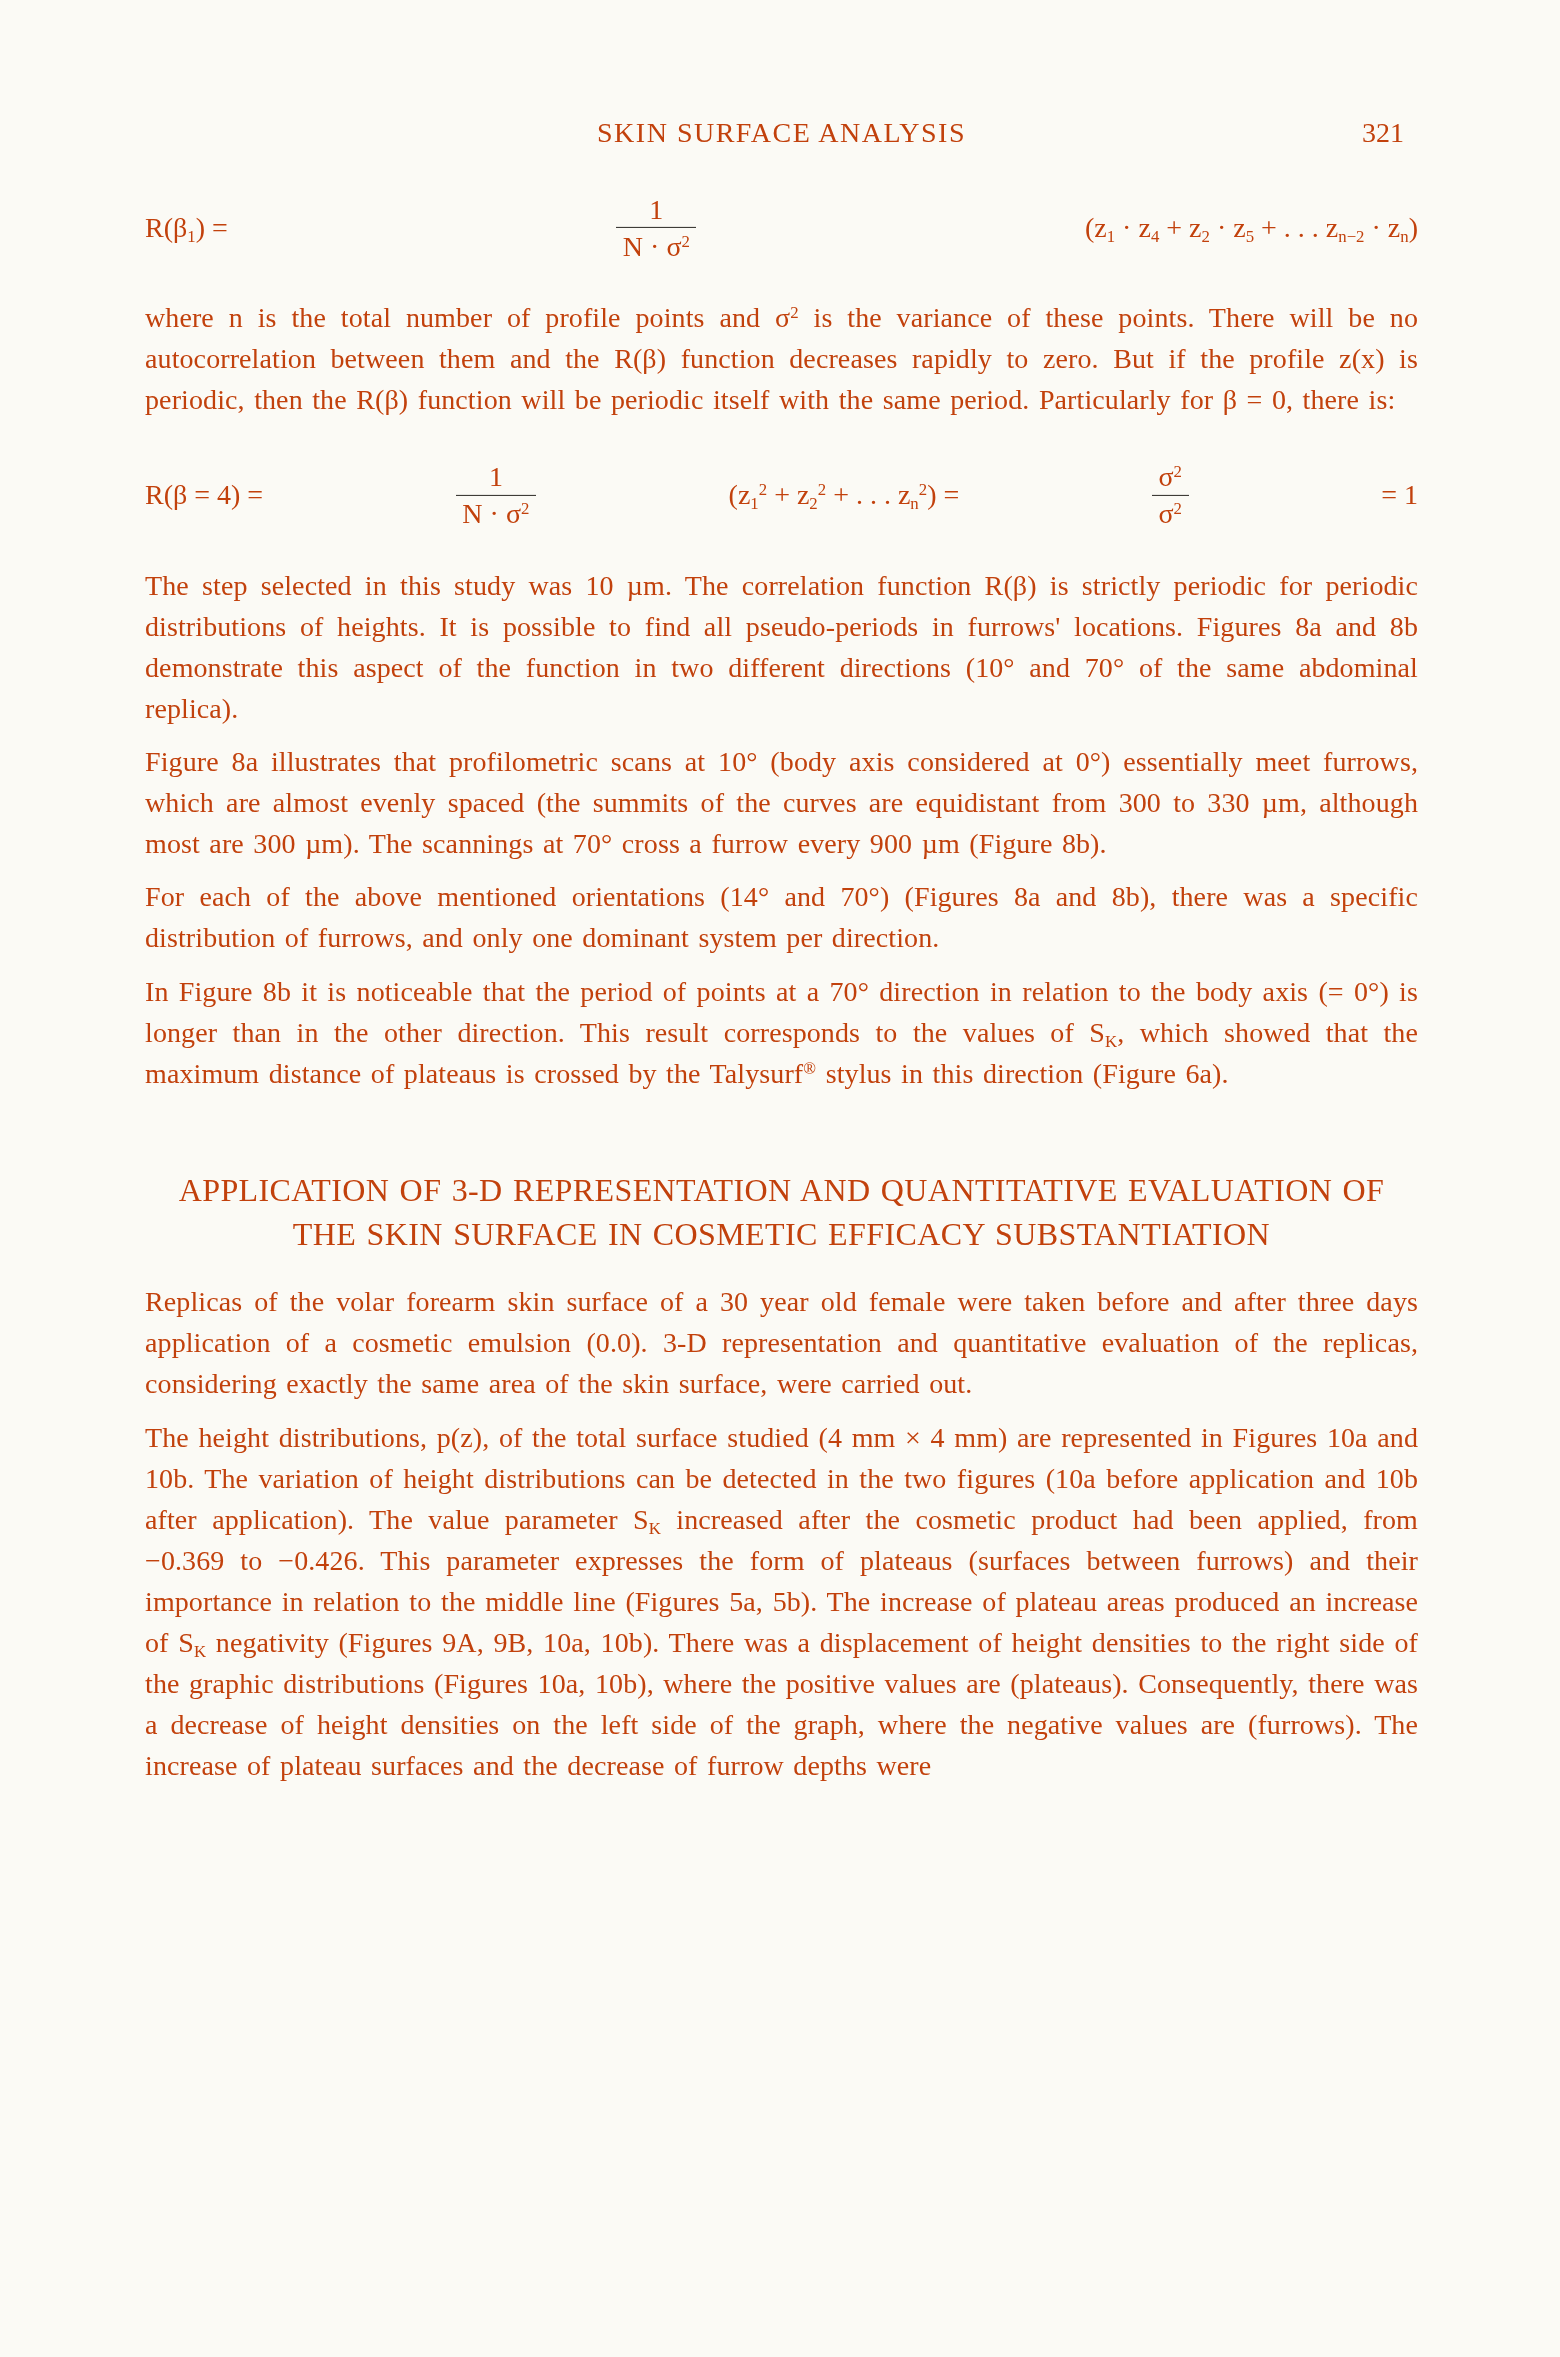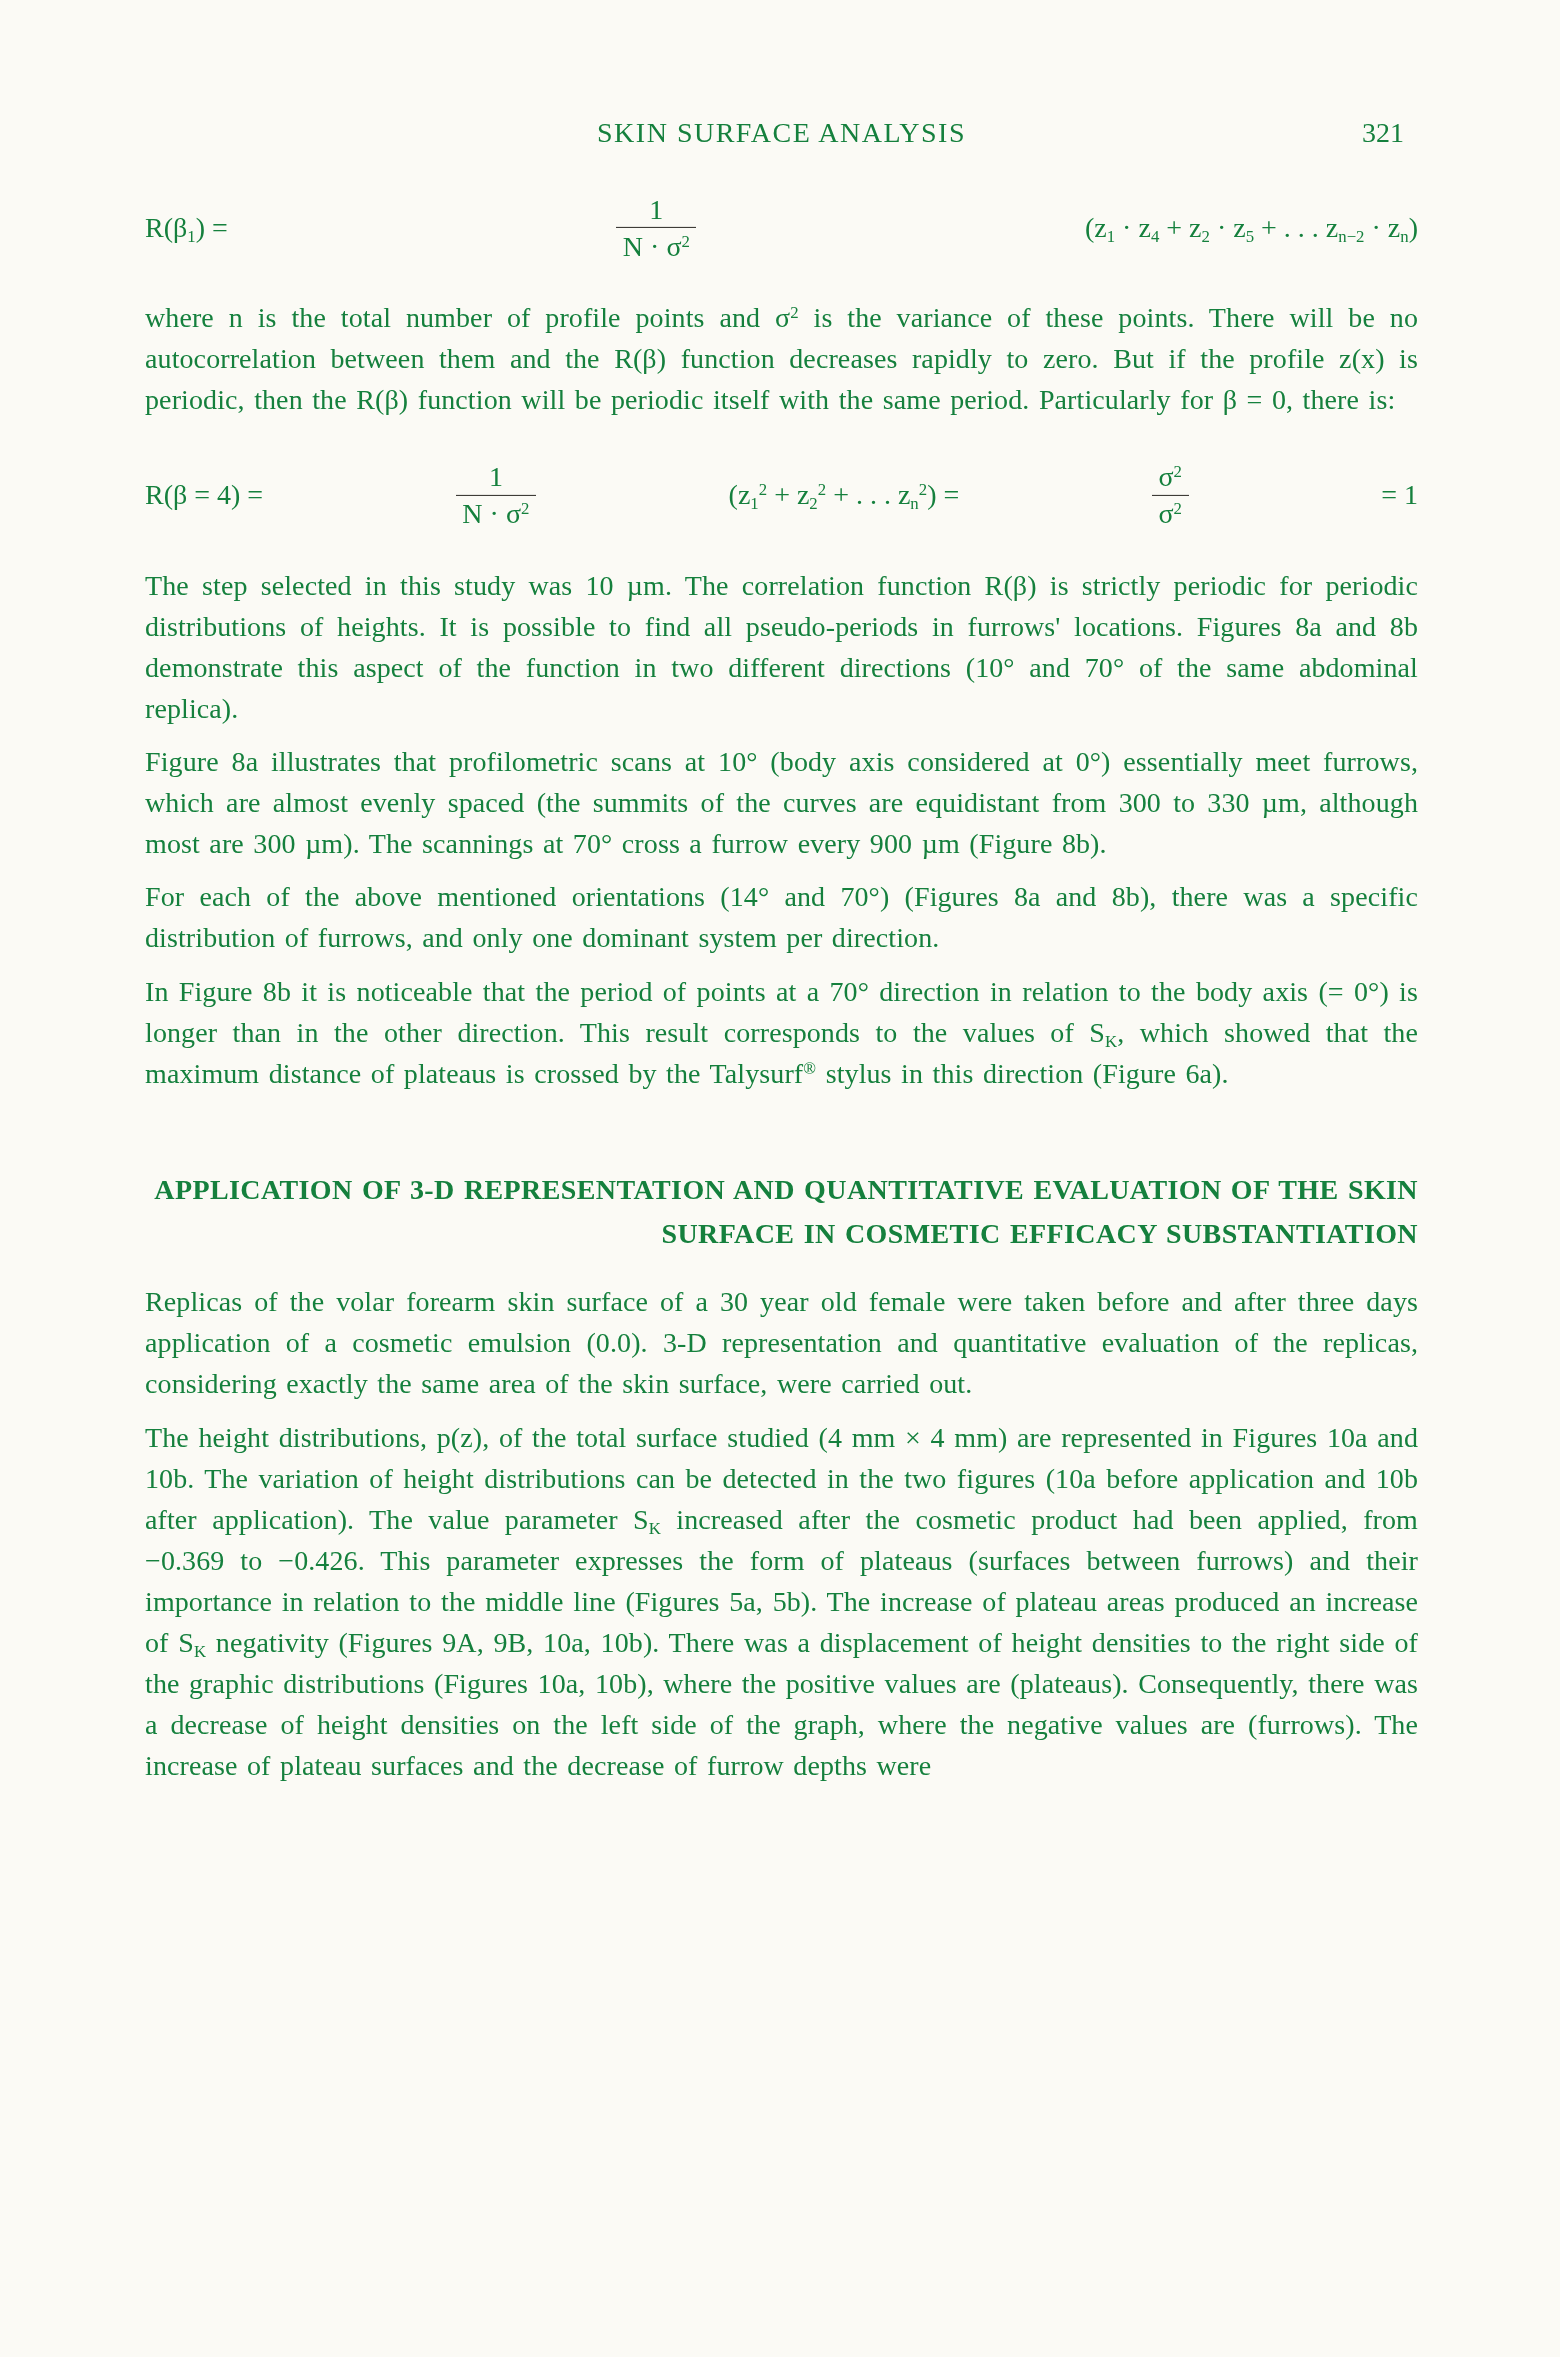--- a/index.html
+++ b/index.html
@@ -11,21 +11,21 @@
     font-family: "Liberation Serif", "DejaVu Serif", serif;
   }
   .page {
     position: relative;
     width: 1561px;
     height: 2357px;
     margin: 0 auto;
     background: #fbfaf5;
     box-sizing: border-box;
     padding: 112px 143px 0 145px;
-    color: #15803d;
+    color: #c2410c;
     font-size: 28px;
     line-height: 41px;
   }
   .running-head {
     position: relative;
     height: 41px;
     margin-bottom: 28px;
   }
   .head-title {
     position: absolute;
@@ -56,26 +56,26 @@
   }
   .frac .num { padding: 0 6.6px 1.9px 6.6px; }
   .frac .den { border-top: 1.9px solid #2a2724; padding: 2.8px 6.6px 0 6.6px; }
   .body-para {
     margin: 0 0 12.3px 0;
     text-align: justify;
     word-spacing: 2.4px;
     letter-spacing: 0.1px;
   }
   .section-heading {
-    font-weight: bold;
-    font-size: 28px;
+    font-weight: normal;
+    font-size: 32px;
     line-height: 44px;
     letter-spacing: 0.4px;
     margin: 74px 0 25.6px 0;
-    text-align: right;
+    text-align: center;
     word-spacing: 1.9px;
   }
   sub, sup {
     font-size: 0.6em;
     line-height: 0;
   }
   sub { vertical-align: -0.28em; }
   sup { vertical-align: 0.55em; }
 </style>
 </head>

